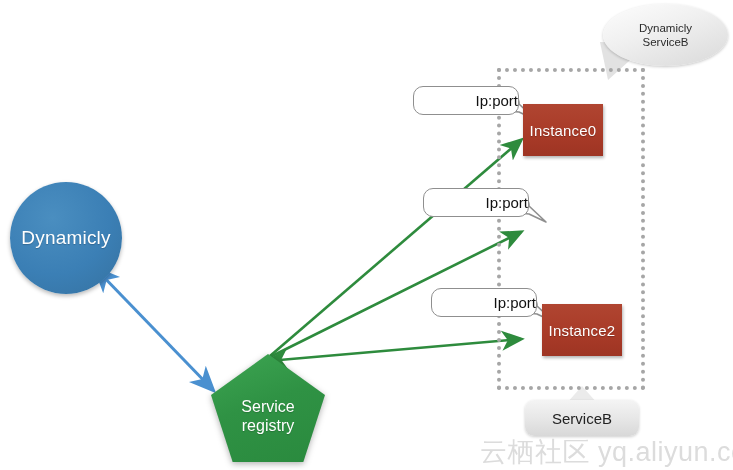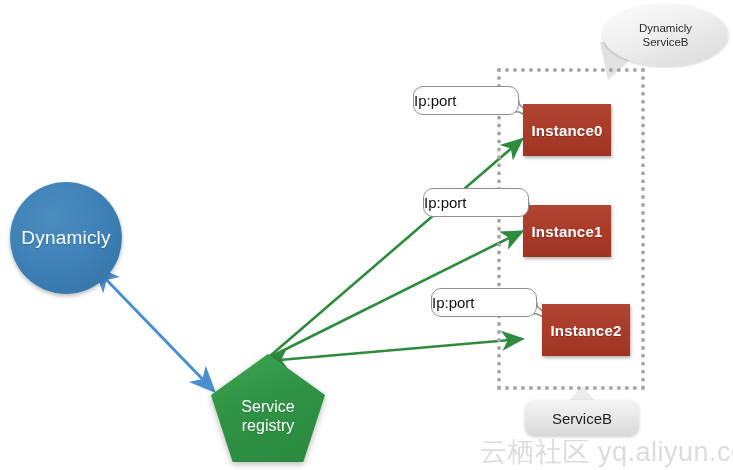--- a/index.html
+++ b/index.html
@@ -84,28 +84,27 @@
     top: 68px;
     width: 148px;
     height: 322px;
     border: 4px dotted #a6a6a6;
     box-sizing: border-box;
   }
 
   
   .instance {
     position: absolute;
-    width: 88px;
+    width: 80px;
     height: 52px;
     background: linear-gradient(180deg, #b04531 0%, #a93b28 55%, #9e3423 100%);
     box-shadow: 1px 2px 3px rgba(0,0,0,0.3);
     display: flex;
     align-items: center;
     justify-content: center;
-    font-weight: bold;
   }
   .instance span {
     color: #ffffff;
     font-size: 15px;
     letter-spacing: .2px;
     text-shadow: 0 1px 1px rgba(0,0,0,.25);
   }
   .inst0 { left: 523px; top: 104px; }
   .inst1 { left: 523px; top: 205px; }
   .inst2 { left: 542px; top: 304px; }
@@ -113,21 +112,21 @@
   
   .ipport {
     position: absolute;
     width: 104px;
     height: 27px;
     border: 1.6px solid #8f8f8f;
     border-radius: 10px;
     background: #ffffff;
     display: flex;
     align-items: center;
-    justify-content: flex-start;
+    justify-content: flex-end;
   }
   .ipport span {
     color: #111111;
     font-size: 15px;
   }
   .ip0 { left: 413px; top: 86px; }
   .ip1 { left: 423px; top: 188px; }
   .ip2 { left: 431px; top: 288px; }
 
   
@@ -231,23 +230,20 @@
       <span>Service</span>
       <span>registry</span>
     </div>
   </div>
 
   <div class="dotted-box"></div>
 
   <div class="instance inst0">
     <span>Instance0</span>
   </div>
-  <div class="instance inst1">
-    <span>Instance1</span>
-  </div>
   <div class="instance inst2">
     <span>Instance2</span>
   </div>
 
   <div class="ipport ip0">
     <span>Ip:port</span>
   </div>
   <div class="ipport ip1">
     <span>Ip:port</span>
   </div>

